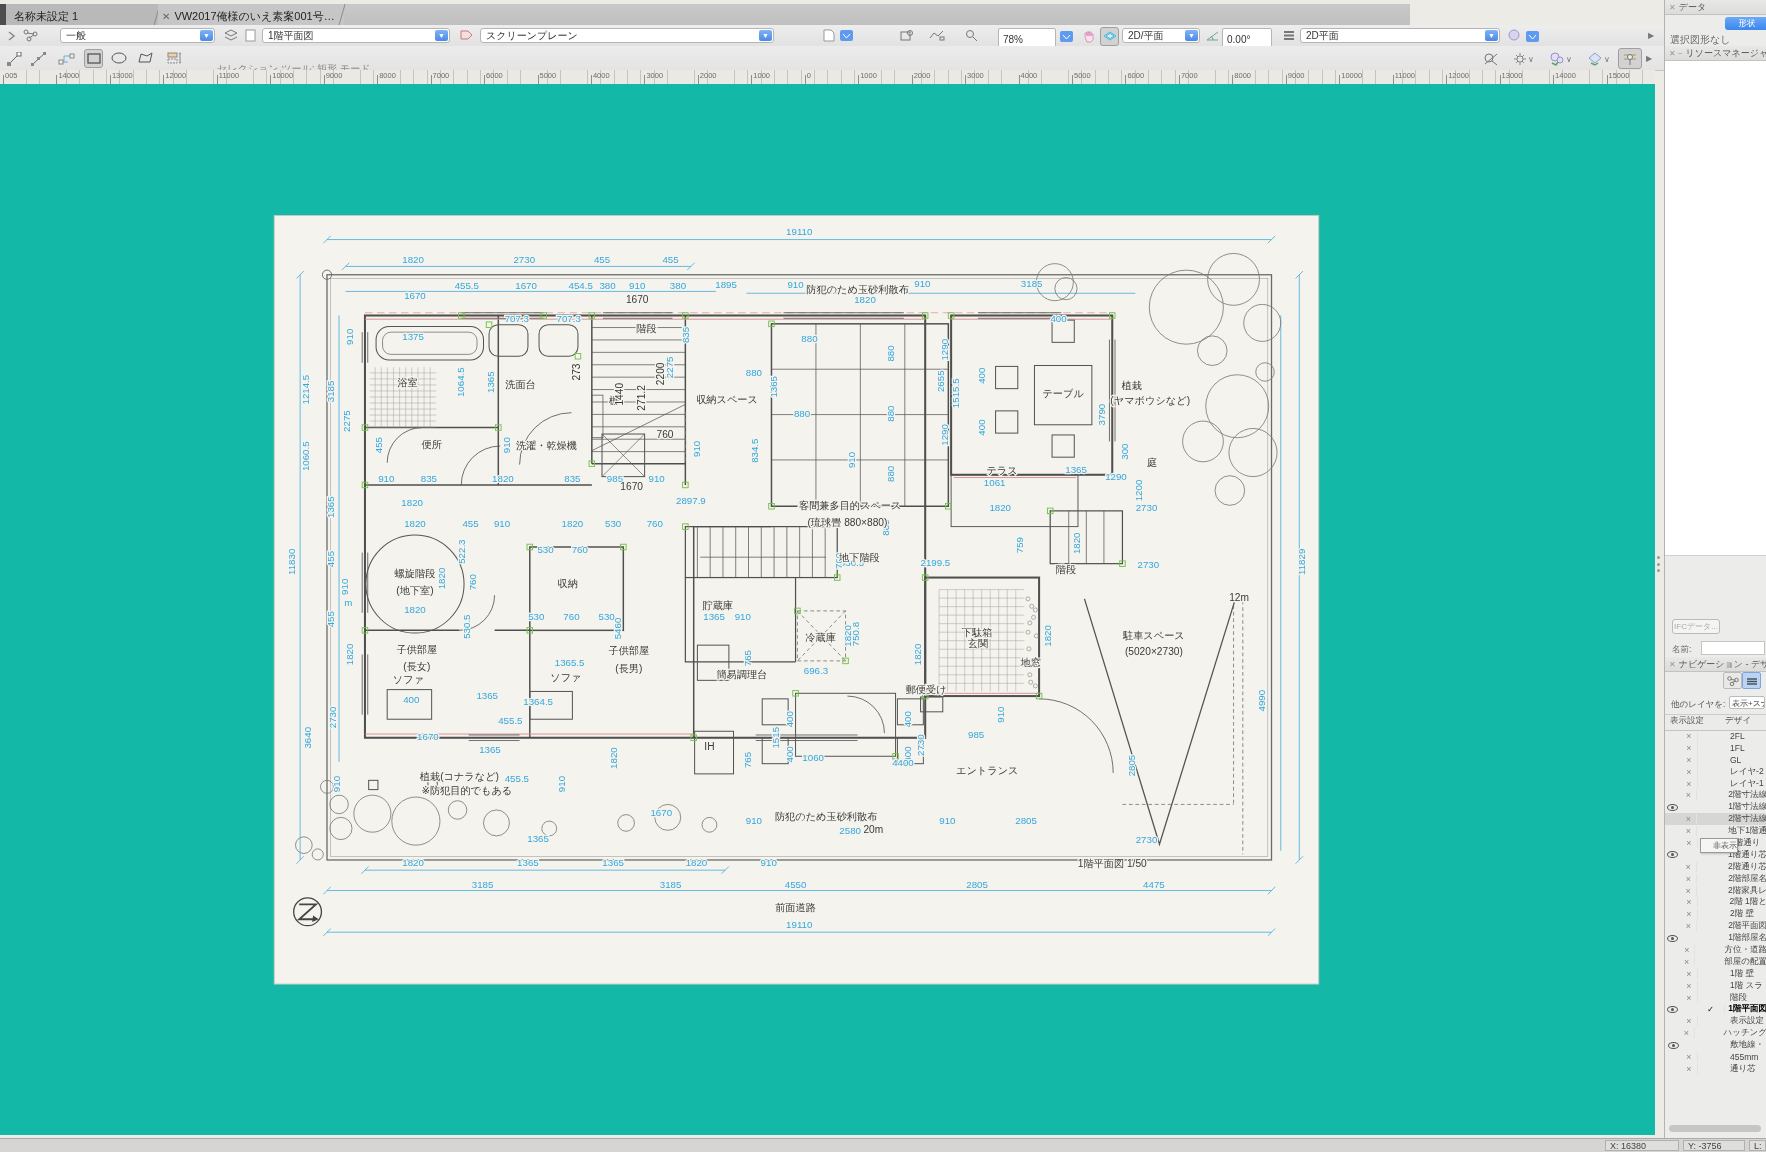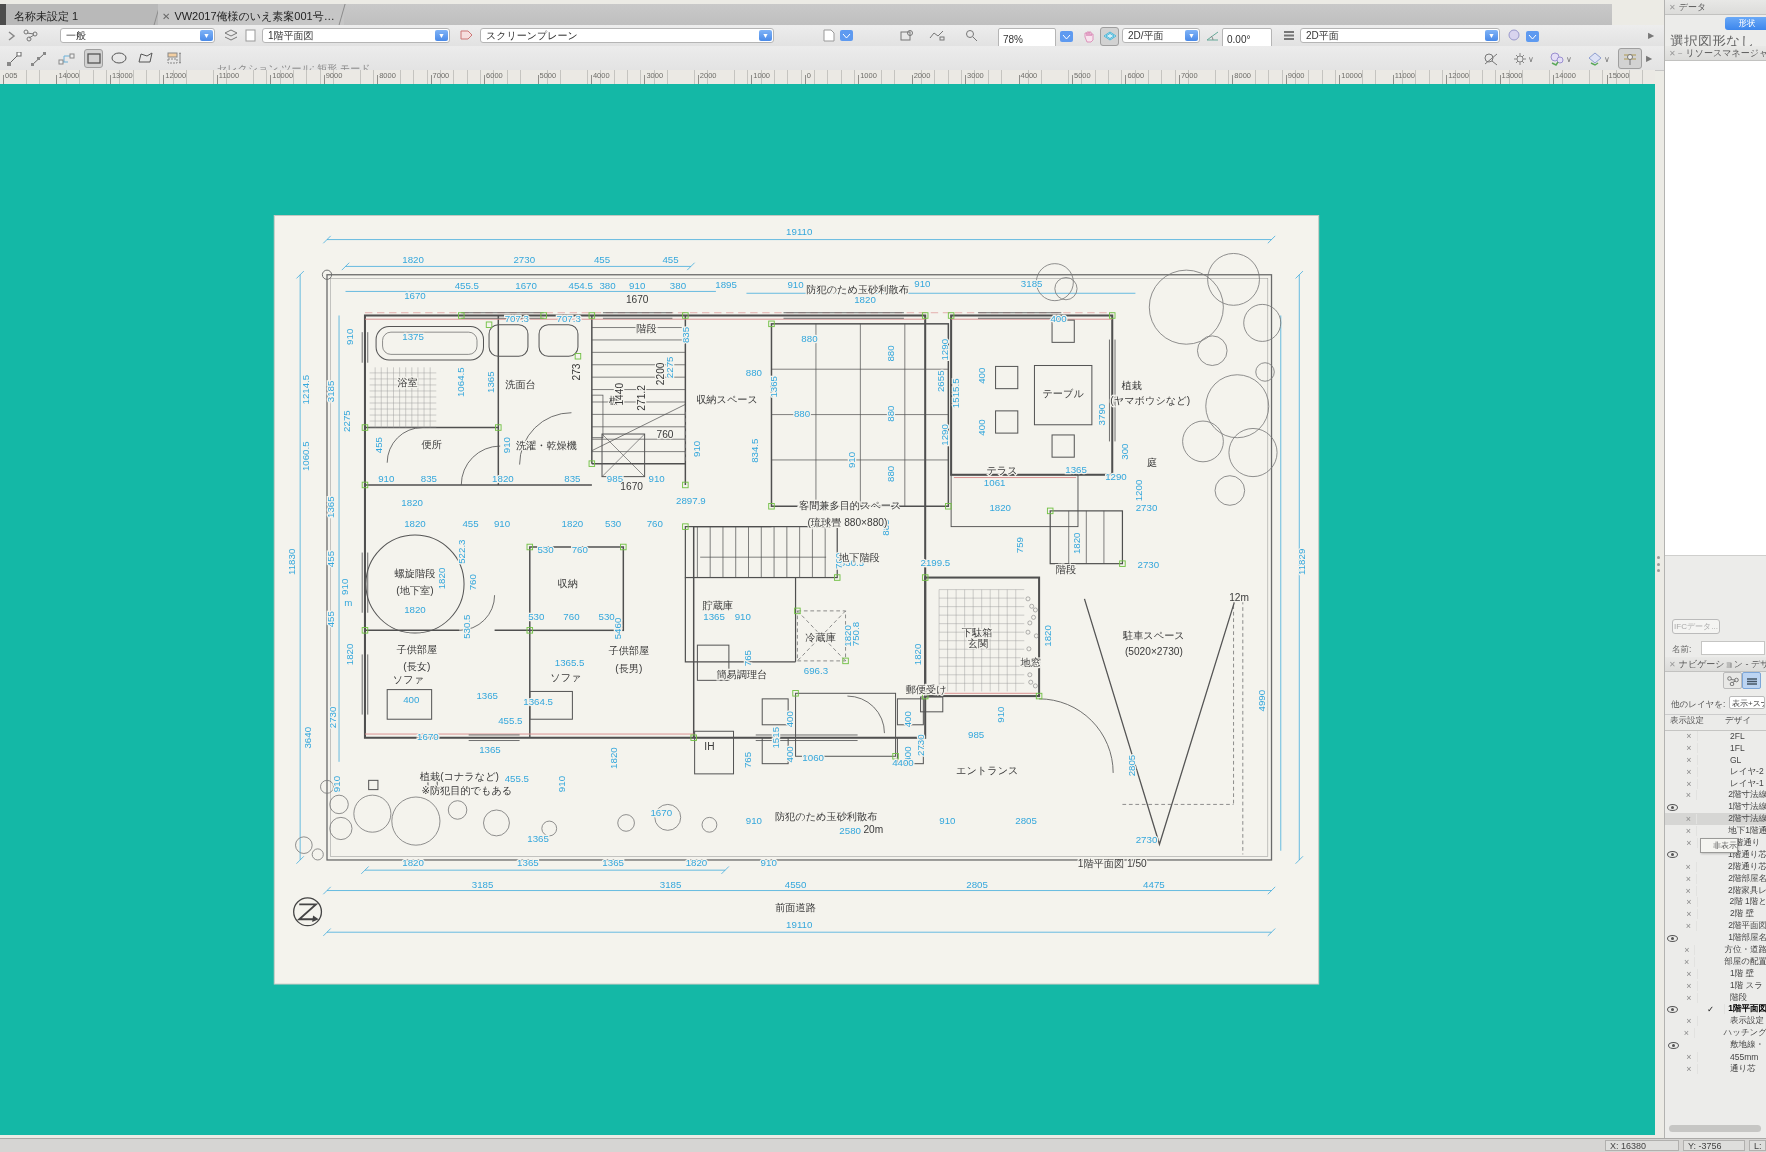--- a/index.html
+++ b/index.html
@@ -1,21 +1,21 @@
 <!DOCTYPE html>
 <html><head>
 <meta charset="utf-8">
 <style>
   html,body{margin:0;padding:0}
   body{width:1766px;height:1152px;overflow:hidden;position:relative;
        font-family:"Liberation Sans","DejaVu Sans",sans-serif;background:#ECEBE5;
        -webkit-font-smoothing:antialiased}
   .abs{position:absolute}
   
-  #tabbar{left:0;top:4px;width:1612px;height:25px;background:linear-gradient(#c9c9c9,#bdbdbd);border-bottom:1px solid #9a9a9a}
+  #tabbar{left:0;top:4px;width:1410px;height:25px;background:linear-gradient(#c9c9c9,#bdbdbd);border-bottom:1px solid #9a9a9a}
   #tabbar .sliver{left:0;top:0;width:6px;height:25px;background:#4d4d4d}
   .tab{top:0;height:25px;display:flex;align-items:center;font-size:11px;color:#222}
   #tab1{left:6px;width:150px;background:#b9b9b9;padding-left:8px}
   #tab2{left:158px;width:182px;background:#c6c6c6;padding-left:4px}
   .tabsep{top:0;width:8px;height:25px;overflow:hidden}
   .tabsep:before{content:"";position:absolute;left:3px;top:-3px;width:1px;height:31px;background:#8d8d8d;transform:rotate(16deg)}
   .tclose{color:#666;font-size:10px;margin-right:4px}
   
   #tb1{left:0;top:25px;width:1766px;height:21px;background:linear-gradient(#ededed,#e2e2e2);border-bottom:1px solid #cfcfcf}
   #tb2{left:0;top:46px;width:1766px;height:24px;background:linear-gradient(#ececec,#e3e3e3);border-bottom:1px solid #c6c6c6}
@@ -36,21 +36,21 @@
   #canvas{left:0;top:84px;width:1655px;height:1051px;background:#14b8a6;overflow:hidden}
   #plan{position:absolute;left:0;top:0}
   text{font-family:"Liberation Sans","DejaVu Sans",sans-serif}
   text.dim{fill:#35A7DC;font-size:10.5px;text-anchor:middle;paint-order:stroke;stroke:#F4F3ED;stroke-width:2.6px}
   text.blk{fill:#3a3a3a;font-size:11px;text-anchor:middle;paint-order:stroke;stroke:#F4F3ED;stroke-width:2.6px}
   
   #panel{left:1664px;top:0;width:102px;height:1152px;background:#ECECEA;border-left:1px solid #b3b3b1}
   .phead{position:absolute;left:0;width:102px;height:15px;background:linear-gradient(#e8e8e6,#dcdcda);border-bottom:1px solid #c2c2c0;font-size:9px;color:#555;display:flex;align-items:center;padding-left:4px;box-sizing:border-box;white-space:nowrap}
   .phead .px{color:#999;margin-right:3px;font-size:8px}
   #shapeTab{position:absolute;left:60px;top:17px;width:44px;height:13px;background:linear-gradient(#6aa9f7,#3c86ec);border-radius:3px;color:#fff;font-size:8.5px;text-align:center;line-height:13px}
-  #selnone{position:absolute;left:5px;top:33px;font-size:14px;color:#666;white-space:nowrap}
+  #selnone{position:absolute;left:5px;top:33px;font-size:10px;color:#666;white-space:nowrap}
   #rmbody{position:absolute;left:0;top:61px;width:102px;height:494px;background:#fff;border-bottom:1px solid #cfcfcd}
   #ifcbtn{position:absolute;left:7px;top:619px;width:46px;height:13px;border:1px solid #bbb;border-radius:3px;background:#f4f4f2;color:#aaa;font-size:8px;text-align:center;line-height:13px;white-space:nowrap;overflow:hidden}
   #namelbl{position:absolute;left:7px;top:644px;font-size:8.5px;color:#666}
   #namefield{position:absolute;left:36px;top:641px;width:62px;height:12px;background:#fff;border:1px solid #c5c5c3}
   .navbtn{position:absolute;top:672px;width:17px;height:15px;border:1px solid #bbb;border-radius:2px;display:flex;align-items:center;justify-content:center;background:#e8e8e6}
   .navbtn.on{background:#bcd4f2;border-color:#7da6d8}
   #otherlab{position:absolute;left:6px;top:699px;font-size:8.5px;color:#555;white-space:nowrap}
   #othercombo{position:absolute;left:64px;top:696px;width:36px;height:13px;background:#fff;border:1px solid #bbb;border-radius:2px;font-size:8px;color:#444;overflow:hidden;white-space:nowrap;padding:1px 0 0 2px;box-sizing:border-box}
   #lhead{position:absolute;left:0;top:714px;width:102px;height:15px;background:#EBEBE9;border-top:1px solid #ccc;border-bottom:1px solid #c5c5c3;font-size:8.5px;color:#555;display:flex}
   #lhead span:first-child{width:60px;padding-left:5px;box-sizing:border-box}

